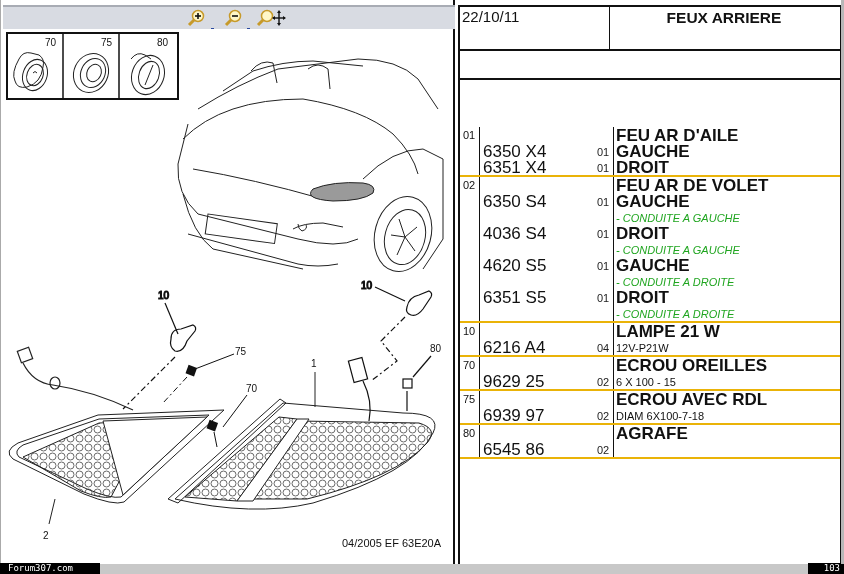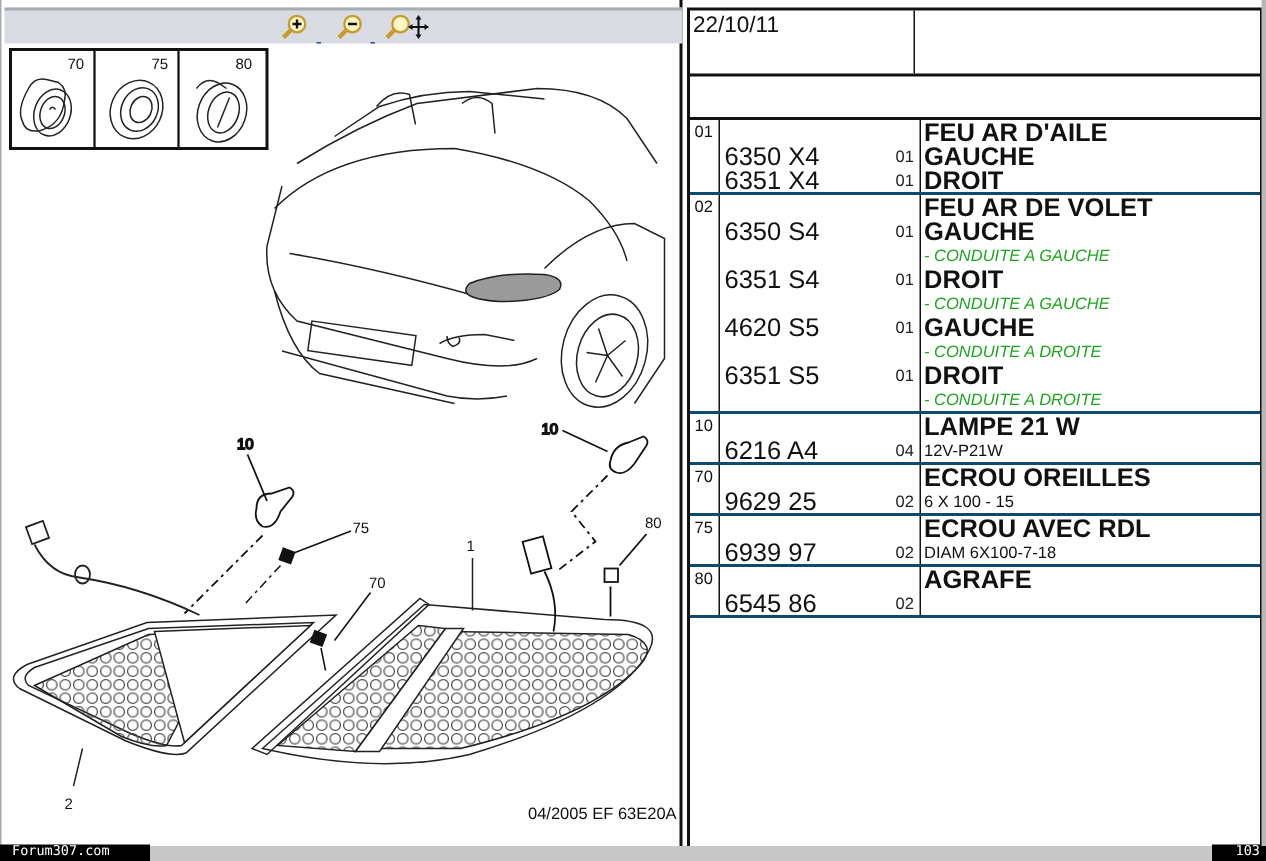--- a/index.html
+++ b/index.html
@@ -11,34 +11,34 @@
   .tool { position:absolute; top:2px; width:18px; height:18px; cursor:pointer; }
   .tool svg { width:18px; height:18px; }
   .tool-under { position:absolute; top:21px; width:3px; height:1px; background:#2a4aa0; }
   .diagram { position:absolute; left:2px; top:29px; width:450px; height:535px; }
   .right { position:absolute; left:456px; top:0; width:387px; height:565px; }
   .hdr { position:absolute; left:2px; top:5px; width:384px; height:46px; border:2px solid #111; box-sizing:border-box; }
   .hdr-left { position:absolute; left:0; top:0; width:147px; height:42px; border-right:1px solid #111; font-size:15px; line-height:20px; padding-left:2px; }
   .hdr-title { position:absolute; left:148px; top:2px; right:0; text-align:center; font-size:15.5px; font-weight:bold; }
   .sub { position:absolute; left:2px; top:49px; width:384px; height:31px; border:2px solid #111; border-top:none; box-sizing:border-box; }
   .table { position:absolute; left:2px; top:80px; width:384px; height:485px; border-left:2px solid #111; border-right:2px solid #111; box-sizing:border-box; }
-  .grp { position:absolute; left:0; width:380px; border-bottom:2px solid #0c4a6e; box-sizing:border-box; }
+  .grp { position:absolute; left:0; width:380px; border-bottom:2px solid #eab308; box-sizing:border-box;margin-top:47px; }
   .grp .c1 { position:absolute; left:0; top:0; bottom:0; width:20px; border-right:1px solid #111; font-size:11px; padding:2px 0 0 3px; box-sizing:border-box; }
   .grp .c3 { position:absolute; left:134px; top:0; bottom:0; width:19px; border-right:1px solid #111; }
   .line { position:absolute; height:16px; font-size:17px; line-height:16px; white-space:nowrap; }
   .ref { left:23px; font-weight:normal; }
   .qty { left:137px; font-size:11px; color:#222; }
   .lbl { left:156px; font-weight:bold; }
   .lbl.plain { font-weight:normal; font-size:11px; }
   .lbl.green { font-weight:normal; font-style:italic; color:#1fa51f; font-size:11px; }
   .statusbar { position:absolute; left:0; top:564px; width:844px; height:10px; background:#c8c8c8; }
   .badge-l { position:absolute; left:0; top:563px; width:100px; height:11px; background:#000; color:#fff; font-family:"DejaVu Sans Mono", monospace; font-size:9px; line-height:11px; padding-left:8px; box-sizing:border-box; }
   .badge-r { position:absolute; right:0; top:563px; width:36px; height:11px; background:#000; color:#fff; font-family:"DejaVu Sans Mono", monospace; font-size:9px; line-height:11px; text-align:right; padding-right:4px; box-sizing:border-box; }
   .scroll-r { position:absolute; right:0; top:0; width:3px; height:564px; background:#b8b8b8; }
-  .footer-ref { position:absolute; left:341px; top:537px; font-size:11px;margin-left:10px; }
+  .footer-ref { position:absolute; left:341px; top:537px; font-size:11px; }
   .callout { font-family:"Liberation Sans", sans-serif; font-size:10px; fill:#111; }
 </style>
 </head>
 <body>
 
 <div class="frame">
 
   <div class="left">
     <div class="toolbar">
       <span class="tool" style="left:184px">
@@ -187,20 +187,21 @@
     </svg>
 
     <div class="footer-ref">04/2005   EF 63E20A</div>
   </div>
 
   <div class="right">
     <div class="hdr">
       <div class="hdr-left">
         <div>22/10/11</div>
       </div>
+      <div class="hdr-title">FEUX ARRIERE</div>
     </div>
     <div class="sub"></div>
     <div class="table" id="parts-table">
         <div class="grp" style="top: 0px; height: 50px;">
           <div class="c1">01</div>
           <div class="c3"></div>
           <div class="line ref" style="top: 1px;"></div>
           <div class="line qty" style="top: 1px;"></div>
           <div class="line lbl" style="top: 1px;">FEU AR D'AILE</div>
           <div class="line ref" style="top: 17px;">6350 X4</div>
@@ -215,21 +216,21 @@
           <div class="c3"></div>
           <div class="line ref" style="top: 1px;"></div>
           <div class="line qty" style="top: 1px;"></div>
           <div class="line lbl" style="top: 1px;">FEU AR DE VOLET</div>
           <div class="line ref" style="top: 17px;">6350 S4</div>
           <div class="line qty" style="top: 17px;">01</div>
           <div class="line lbl" style="top: 17px;">GAUCHE</div>
           <div class="line ref" style="top: 33px;"></div>
           <div class="line qty" style="top: 33px;"></div>
           <div class="line lbl green" style="top: 33px;">- CONDUITE A GAUCHE</div>
-          <div class="line ref" style="top: 49px;">6351 S4</div>
+          <div class="line ref" style="top: 49px;">4036 S4</div>
           <div class="line qty" style="top: 49px;">01</div>
           <div class="line lbl" style="top: 49px;">DROIT</div>
           <div class="line ref" style="top: 65px;"></div>
           <div class="line qty" style="top: 65px;"></div>
           <div class="line lbl green" style="top: 65px;">- CONDUITE A GAUCHE</div>
           <div class="line ref" style="top: 81px;">4620 S5</div>
           <div class="line qty" style="top: 81px;">01</div>
           <div class="line lbl" style="top: 81px;">GAUCHE</div>
           <div class="line ref" style="top: 97px;"></div>
           <div class="line qty" style="top: 97px;"></div>

